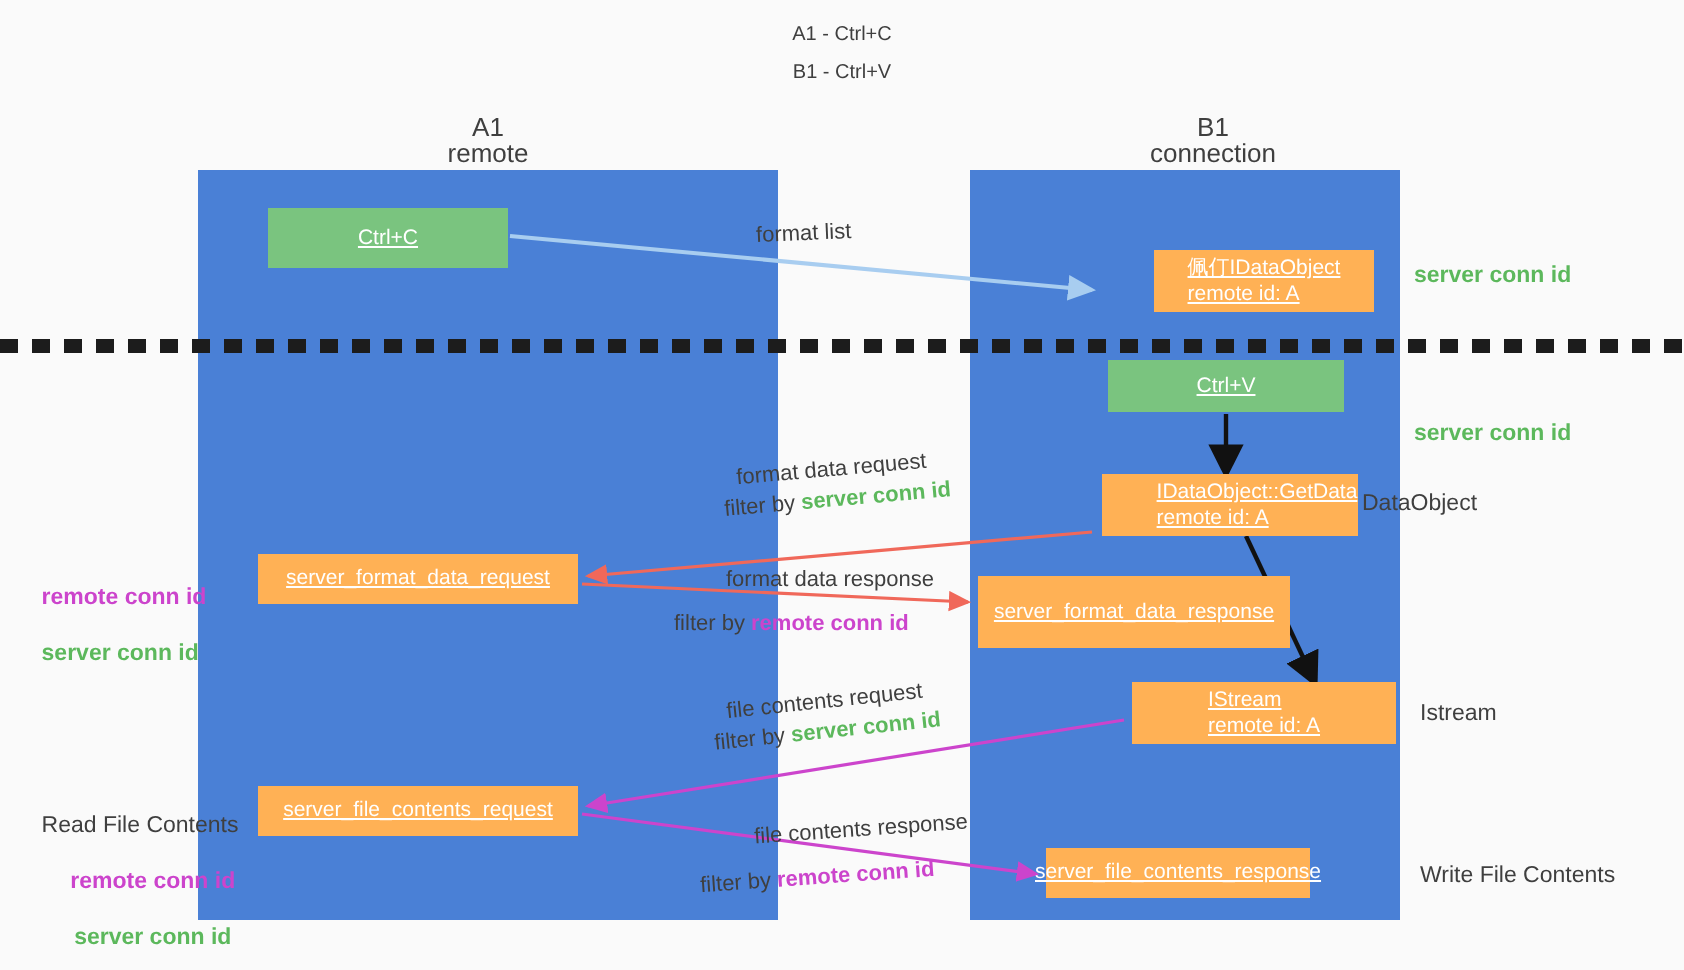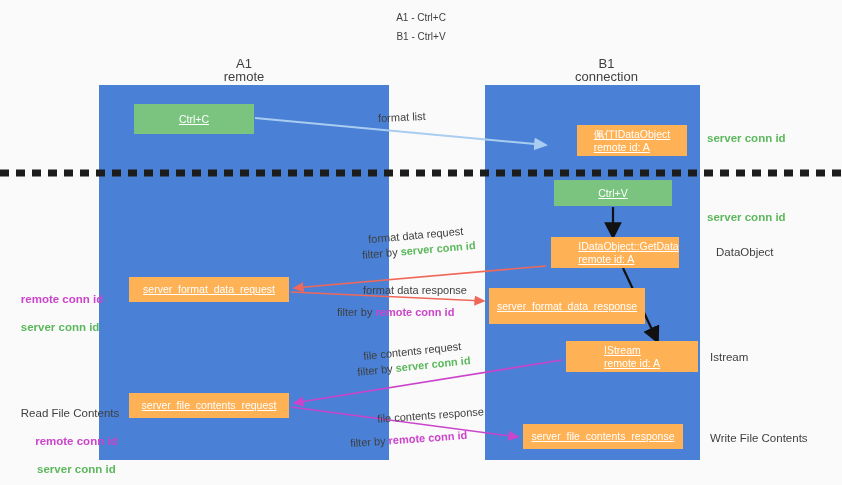--- a/index.html
+++ b/index.html
@@ -41,31 +41,31 @@
   .box.orange{background:#ffb155;}
 
   #box-ctrlc{left:134px;top:104px;width:120px;height:30px;}
   #box-idataobject{left:549px;top:125px;width:110px;height:31px;margin-left:28px;}
   #box-ctrlv{left:554px;top:180px;width:118px;height:26px;}
   #box-getdata{left:551px;top:237px;width:128px;height:31px;padding-left:27px;}
   #box-fmt-req{left:129px;top:277px;width:160px;height:25px;}
   #box-fmt-res{left:489px;top:288px;width:156px;height:36px;}
   #box-istream{left:566px;top:341px;width:132px;height:31px;}
   #box-file-req{left:129px;top:393px;width:160px;height:25px;}
-  #box-file-res{left:523px;top:424px;width:160px;height:25px;}
+  #box-file-res{left:523px;top:424px;width:132px;height:25px;}
 
   .side-label{
     position:absolute;font-size:11.5px;line-height:14px;white-space:pre;color:#3f3f3f;
   }
   .green-t{color:#5cb85c;font-weight:bold;}
   .purple-t{color:#cc44cc;font-weight:bold;}
 
   #lbl-server-1{left:707px;top:131px;}
   #lbl-server-2{left:707px;top:210px;}
-  #lbl-dataobject{left:716px;top:245px;}
+  #lbl-dataobject{left:681px;top:245px;}
   #lbl-istream{left:710px;top:350px;}
   #lbl-write{left:710px;top:431px;}
 
   #lbl-left-1{left:8px;top:278px;text-align:right;width:90px;}
   #lbl-read{left:8px;top:392px;}
 
   .mid-label{
     position:absolute;font-size:11px;line-height:14px;white-space:pre;color:#3f3f3f;
   }
 

